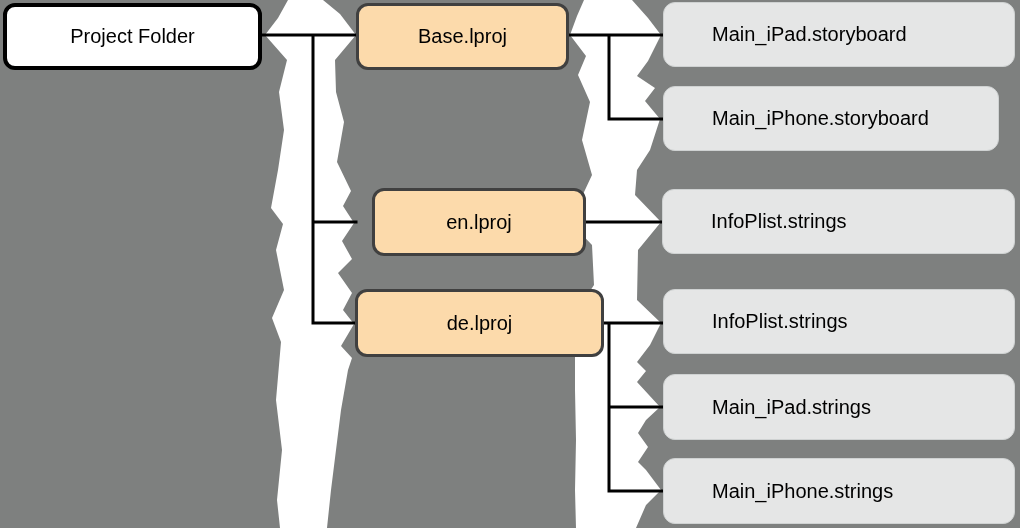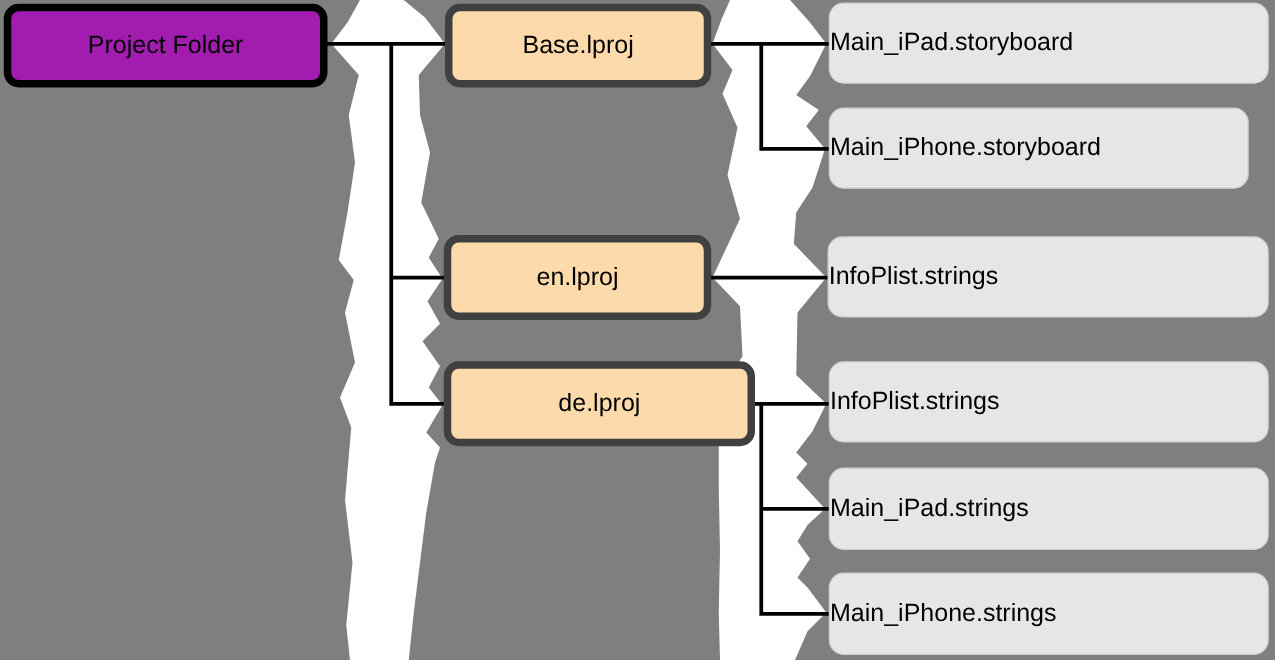--- a/index.html
+++ b/index.html
@@ -14,25 +14,25 @@
   .tear{fill:#ffffff;}
   .conn{stroke:#000000;stroke-width:3;fill:none;stroke-linecap:square;}
   .node{
     position:absolute;
     display:flex;align-items:center;justify-content:center;
     border-radius:12px;
     font-size:20px;color:#000000;
     box-sizing:border-box;
     white-space:nowrap;
   }
-  .node.root{background:#a21caf;border:6px solid #000000;}
-  .node.folder{background:#fcdaab;border:6px solid #404040;}
+  .node.root{background:#ffffff;border:4px solid #000000;}
+  .node.folder{background:#fcdaab;border:3px solid #404040;}
   .node.file{
     background:#e5e6e6;border:1px solid #cfd2d2;
-    justify-content:flex-start;
+    justify-content:flex-start;padding-left:48px;
   }
 </style>
 </head>
 <body>
 
 <div class="stage">
 
   <svg class="bg" viewBox="0 0 1020 528" aria-hidden="true">
 
     <polygon class="tear" points="288,0 278,18 265,35 287,60 279,92 284,130 278,170 271,208 283,224 276,250 284,290 272,318 281,342 276,400 282,450 277,500 280,528
@@ -54,21 +54,21 @@
          M609 491 H664"></path>
   </svg>
 
   <div class="node root" style="left:3px;top:3px;width:259px;height:67px">
     <span>Project Folder</span>
   </div>
 
   <div class="node folder" style="left:356px;top:3px;width:213px;height:67px">
     <span>Base.lproj</span>
   </div>
-  <div class="node folder" style="left:355px;top:188px;width:214px;height:68px">
+  <div class="node folder" style="left:372px;top:188px;width:214px;height:68px">
     <span>en.lproj</span>
   </div>
   <div class="node folder" style="left:355px;top:289px;width:249px;height:68px">
     <span>de.lproj</span>
   </div>
 
   <div class="node file" style="left:663px;top:2px;width:352px;height:65px">
     <span>Main_iPad.storyboard</span>
   </div>
   <div class="node file" style="left:663px;top:86px;width:336px;height:65px">

